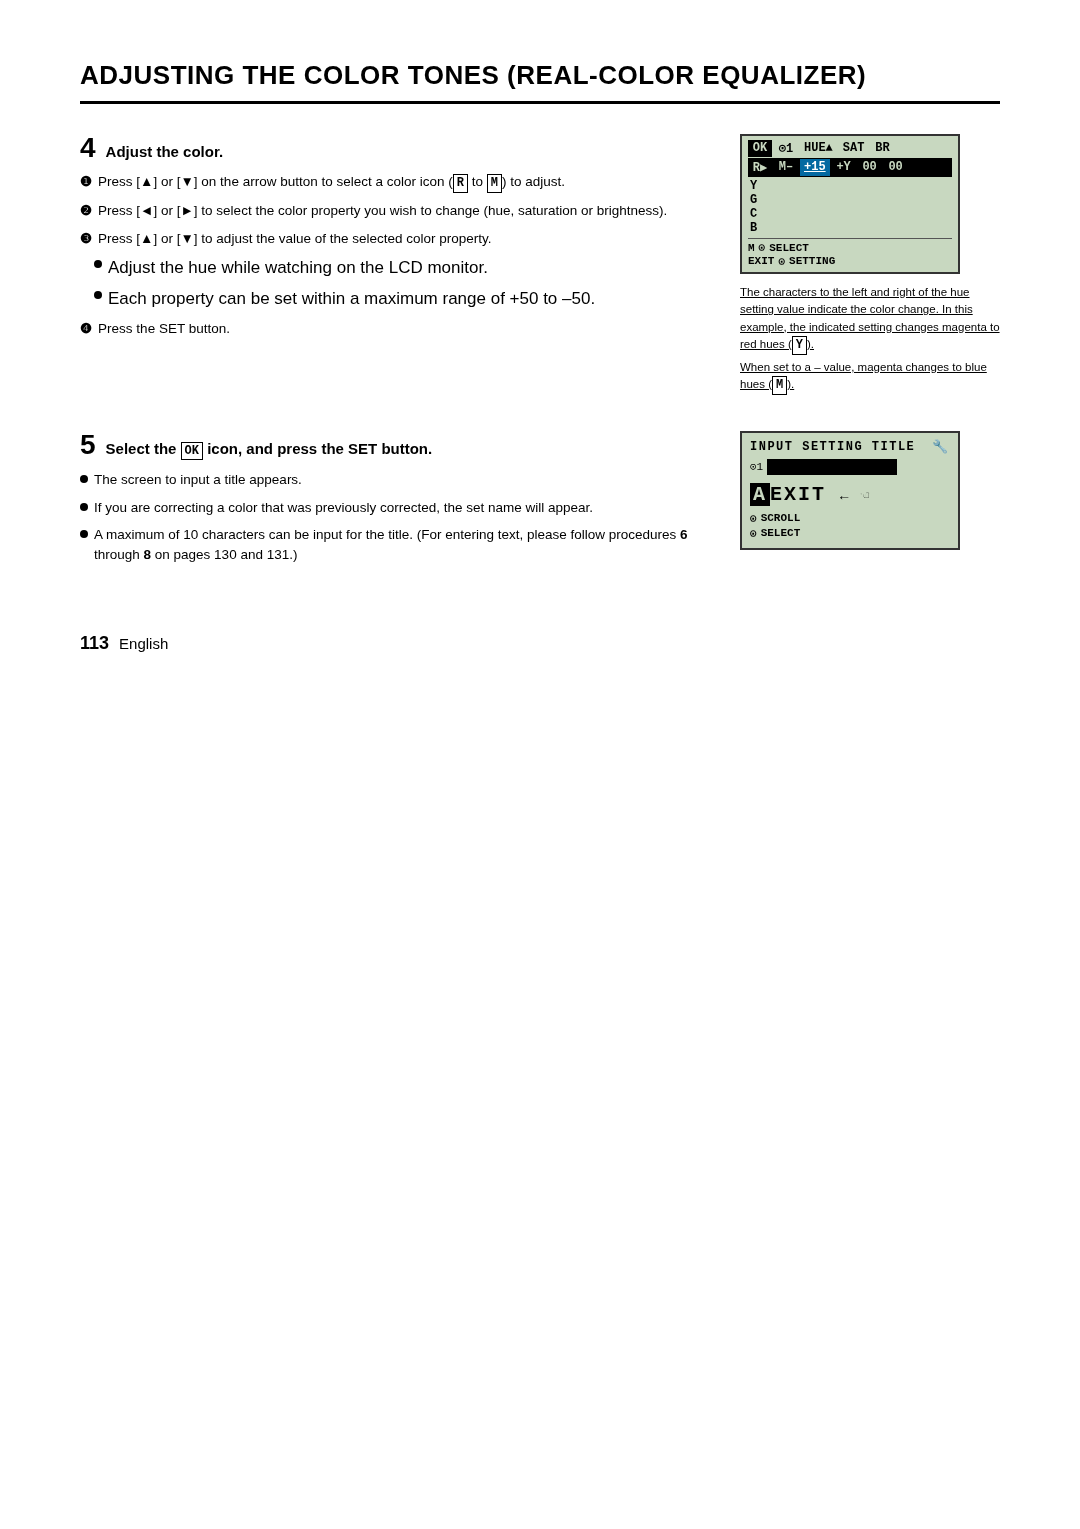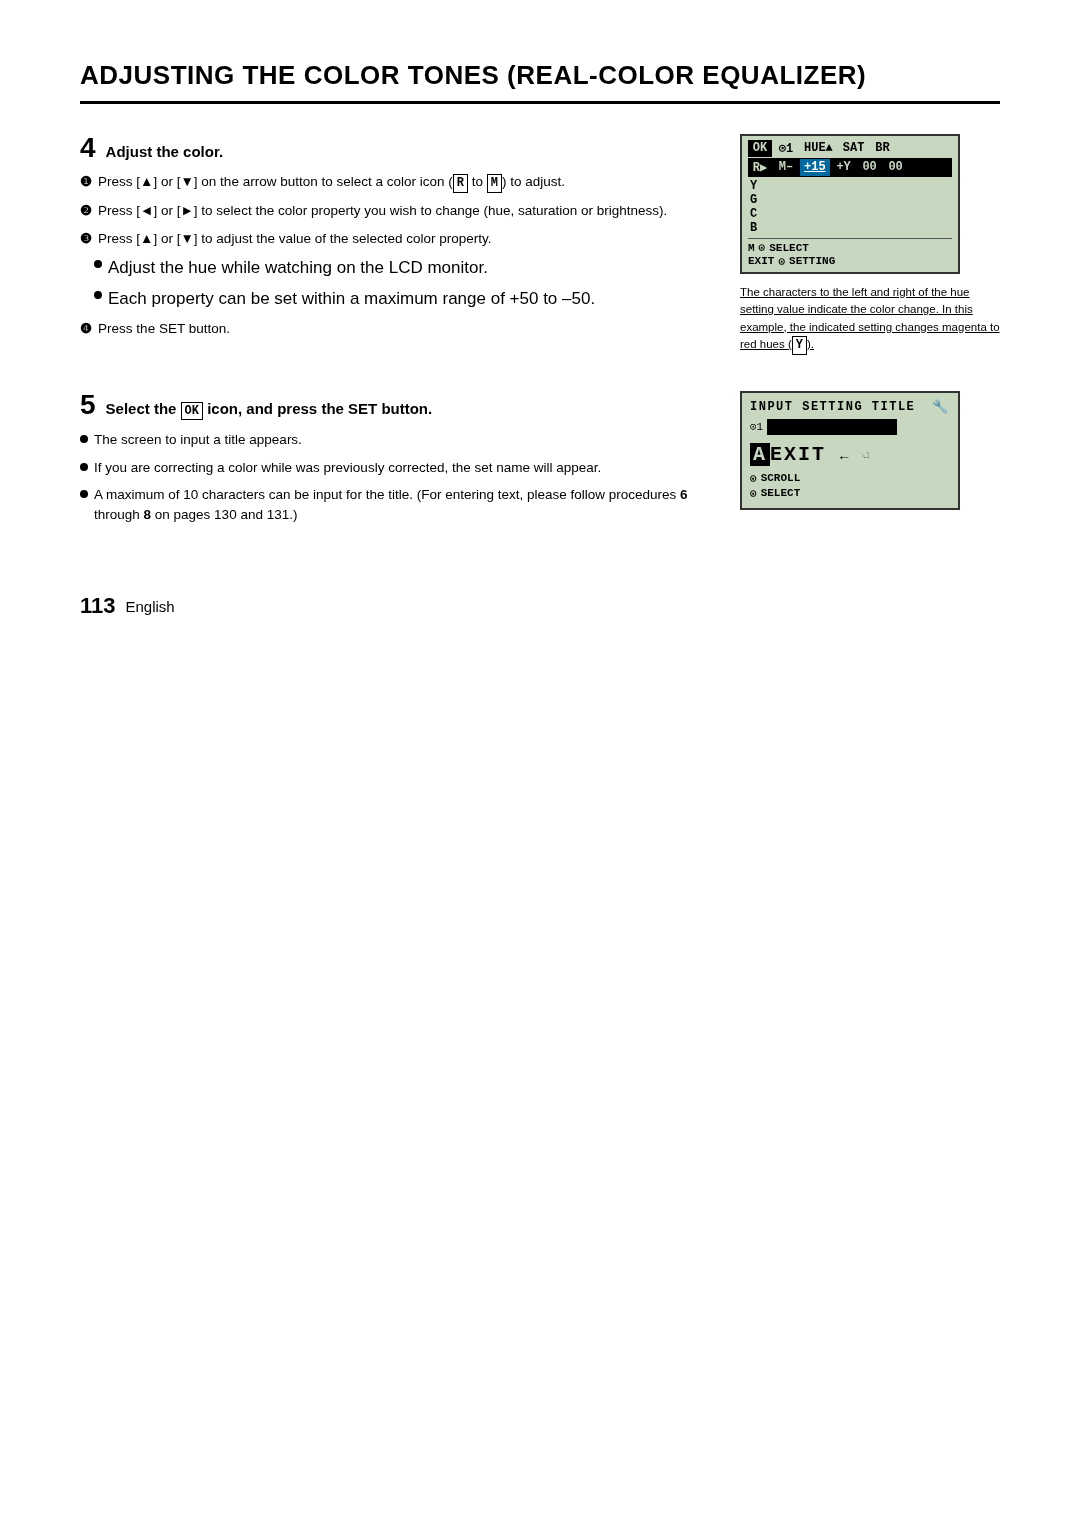--- a/index.html
+++ b/index.html
@@ -221,21 +221,21 @@
     .page-footer {
       margin-top: 60px;
       font-size: 15px;
       display: flex;
       align-items: center;
       gap: 10px;
     }
 
     .page-footer .page-num {
       font-weight: 900;
-      font-size: 22px;
+      font-size: 18px;
     }
 
     .bold { font-weight: 700; }
 
     .step5-right-wrapper {
       display: flex;
       flex-direction: column;
     }
   </style>
 </head>
@@ -335,40 +335,43 @@
           <span>EXIT</span>
           <span>⊙</span>
           <span>SETTING</span>
         </div>
       </div>
     </div>
 
     <p class="lcd-note">
       The characters to the left and right of the hue setting value indicate the color change. In this example, the indicated setting changes magenta to red hues (<span class="boxed">Y</span>).
     </p>
+    <p class="lcd-note">
+      When set to a – value, magenta changes to blue hues (<span class="boxed">M</span>).
+    </p>
   </div>
 </div>
 
 <div class="step-section">
   <div class="step-left">
     <div class="step-heading">
       <span class="step-number">5</span>
       <span class="step-title bold">
         Select the <span class="boxed">OK</span> icon, and press the SET button.
       </span>
     </div>
 
     <ul class="instruction-list">
       <li style="display:flex; gap:6px; margin-bottom:7px;">
         <span class="bullet-dot" style="margin-top:5px;"></span>
         <span>The screen to input a title appears.</span>
       </li>
       <li style="display:flex; gap:6px; margin-bottom:7px;">
         <span class="bullet-dot" style="margin-top:5px;"></span>
-        <span>If you are correcting a color while was previously corrected, the set name will appear.</span>
+        <span>If you are correcting a color that was previously corrected, the set name will appear.</span>
       </li>
       <li style="display:flex; gap:6px;">
         <span class="bullet-dot" style="margin-top:5px;"></span>
         <span>A maximum of 10 characters can be input for the title. (For entering text, please follow procedures <strong>6</strong> through <strong>8</strong> on pages 130 and 131.)</span>
       </li>
     </ul>
   </div>
 
   <div class="step-right step5-right-wrapper">
     <div class="lcd-screen2">

